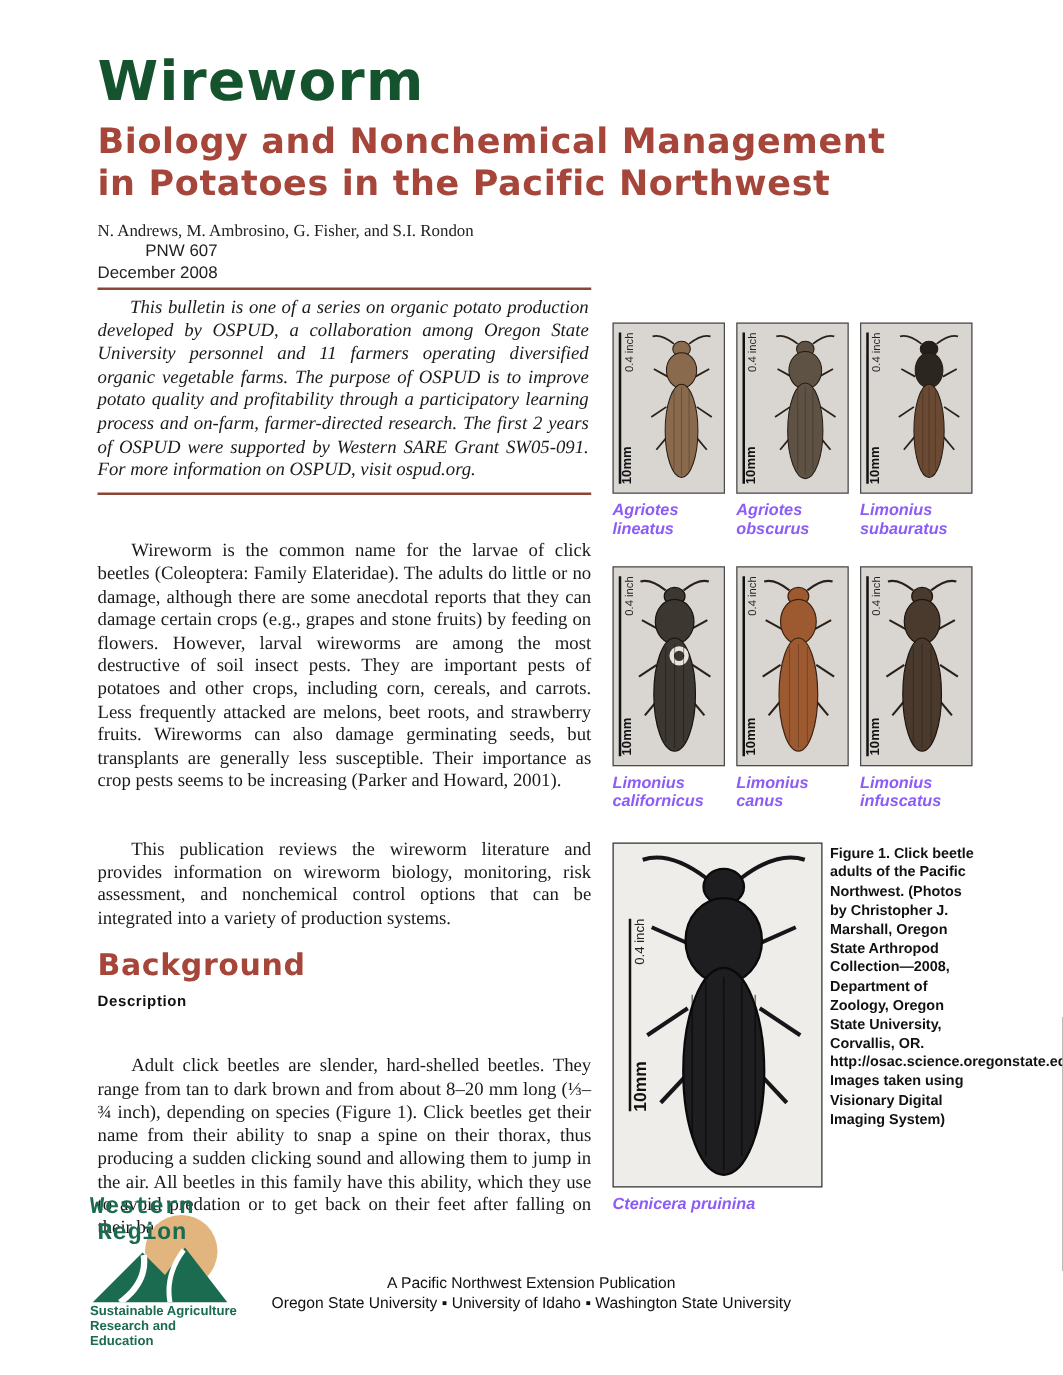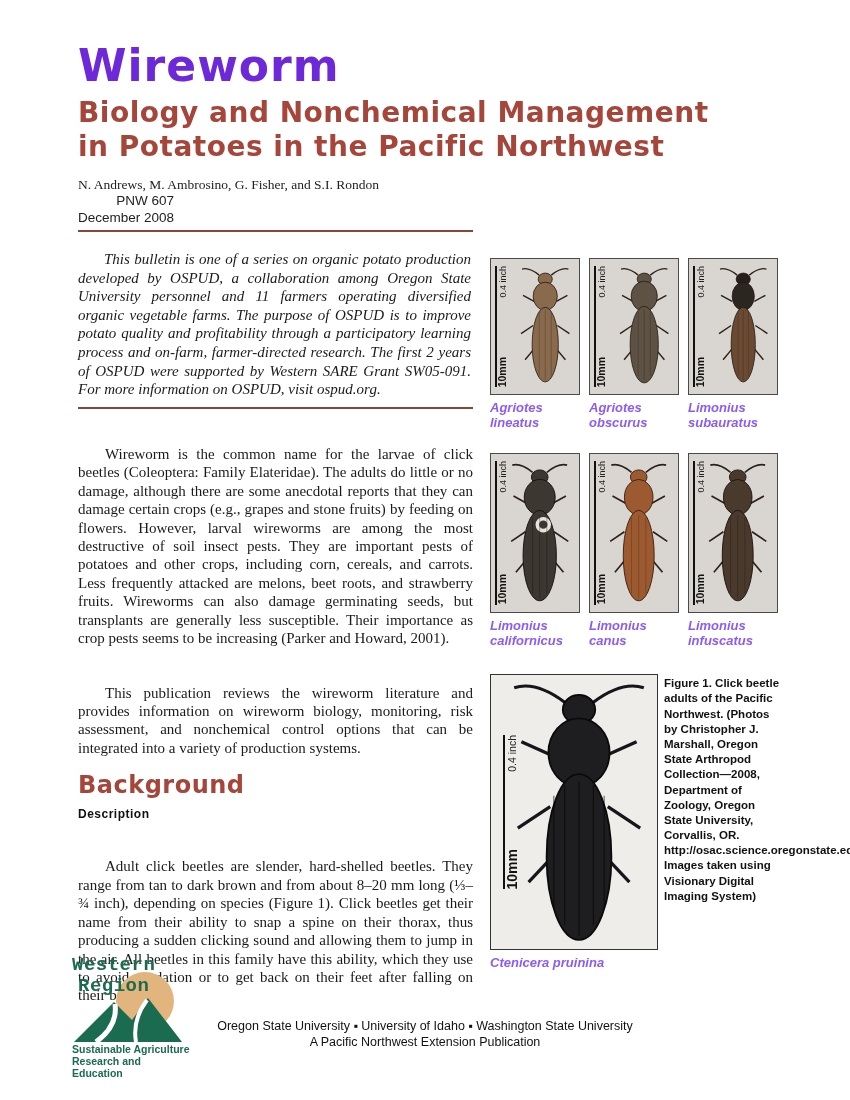--- a/index.html
+++ b/index.html
@@ -6,37 +6,37 @@
   html,body { background:#888; }
   .page {
     position:relative; width:850px; height:1100px; margin:0 auto;
     background:#ffffff; overflow:hidden;
     font-family:"Liberation Serif", serif; color:#1a1a1a;
   }
   
   .header { position:absolute; left:78px; top:44px; width:700px; }
   .title {
     font-family:"DejaVu Sans", sans-serif; font-weight:bold;
-    font-size:44px; line-height:1.0; color:#6d28d9; letter-spacing:1px;
+    font-size:44px; line-height:1.0; color:#14532d; letter-spacing:1px;
   }
   .subtitle {
     font-family:"DejaVu Sans", sans-serif; font-weight:bold;
     font-size:28px; line-height:1.22; color:#a6453a; margin-top:8px; letter-spacing:0.5px;
   }
   .byline-row { display:flex; justify-content:space-between; align-items:flex-start; margin-top:10px;flex-direction:column; }
   .authors { font-family:"Liberation Serif", serif; font-size:13.5px; color:#222; padding-top:3px; }
   .pubinfo { font-family:"Liberation Sans", sans-serif; font-size:13.5px; color:#222; text-align:right; line-height:1.25; }
   
   .columns { position:absolute; left:78px; top:230px; width:700px; display:flex; gap:17px; }
   .col-left { width:395px; }
   .col-right { width:288px; position:relative; }
   .rule { border:none; border-top:2px solid #8a4636; margin:0; }
   .intro {
     font-style:italic; font-size:15px; line-height:1.24; text-align:justify;
-    padding:18px 2px 8px 0;
+    padding:5px 2px 8px 0;
   }
   .intro p { text-indent:26px; }
   .bodytext { margin-top:10px; font-size:15px; line-height:1.23; text-align:justify; }
   .bodytext p { text-indent:27px; margin-bottom:5px;margin-top:36px; }
   .h-background {
     font-family:"DejaVu Sans", sans-serif; font-weight:bold; font-size:24px;
     color:#a6453a; margin:14px 0 8px 0; letter-spacing:0.5px;
   }
   .h-description {
     font-family:"Liberation Sans", sans-serif; font-weight:bold; font-size:12px;
@@ -410,17 +410,17 @@
       <path d="M22,46 Q44,30 41,8" stroke="#ffffff" stroke-width="5" fill="none"></path>
       <path d="M62,46 Q58,24 73,4" stroke="#ffffff" stroke-width="4" fill="none"></path>
     </svg>
     <div class="logo-sub">
       <div>Sustainable Agriculture</div>
       <div>Research and Education</div>
     </div>
   </div>
 
   <div class="footer-text">
+    <div>A Pacific Northwest Extension Publication</div>
     <div>Oregon State University ▪ University of Idaho ▪ Washington State University</div>
-    <div>A Pacific Northwest Extension Publication</div>
   </div>
 
 </div>
 
 </body></html>

